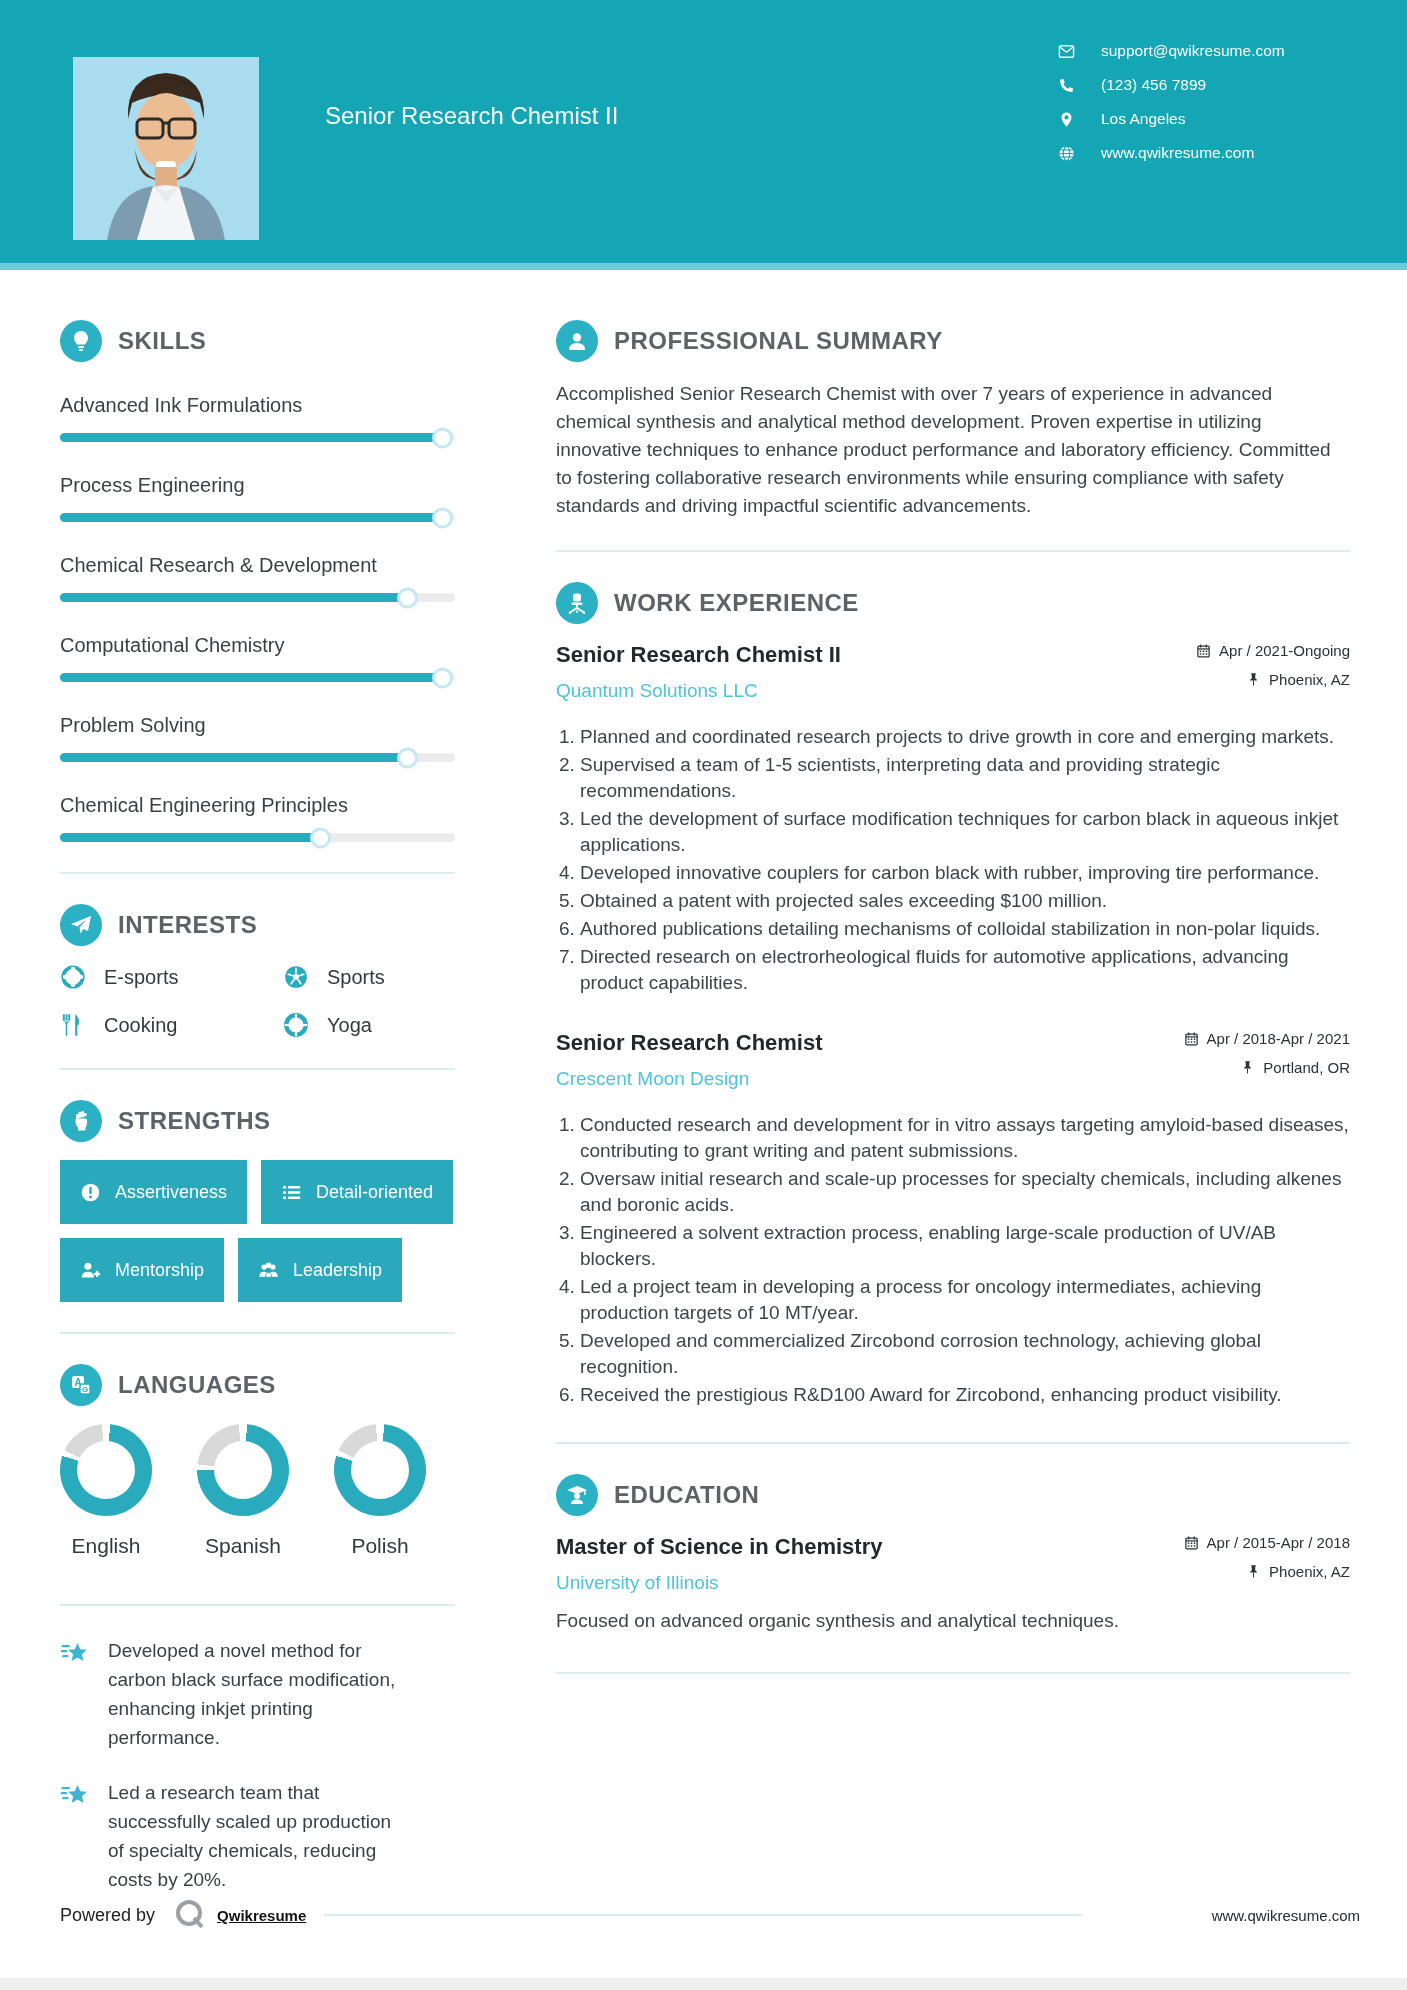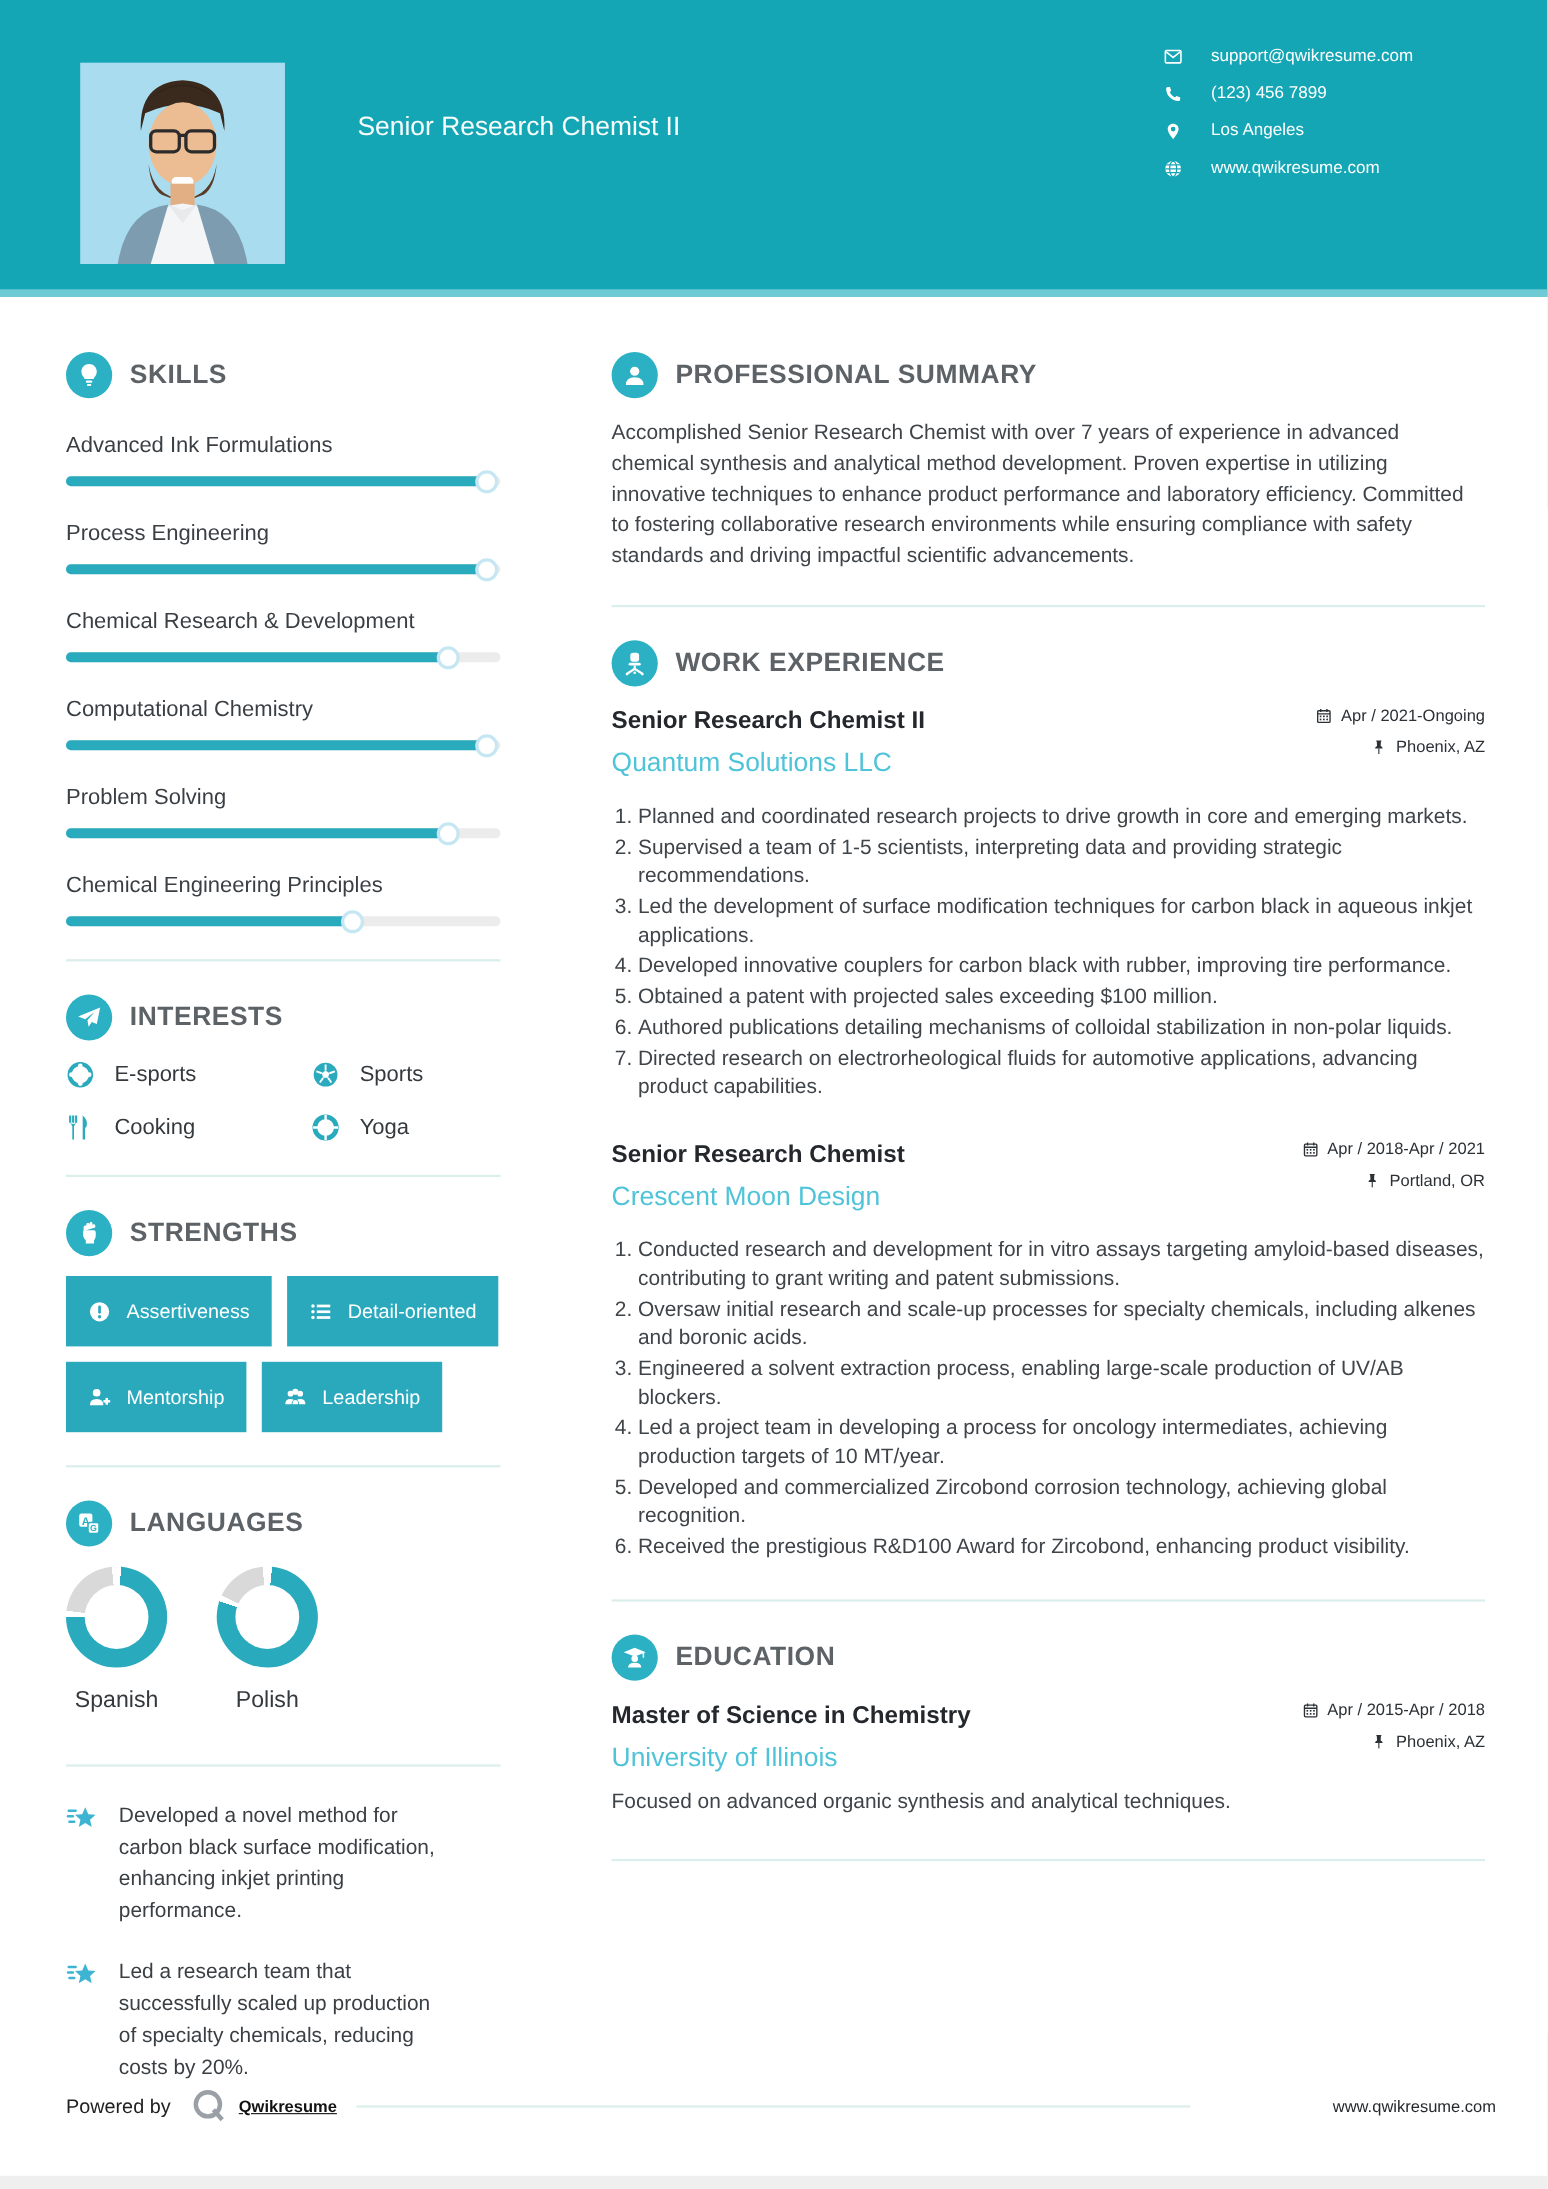--- a/index.html
+++ b/index.html
@@ -72,21 +72,21 @@
   .lang-label{margin-top:18px;font-size:21px;color:#34393e;}
   
   .ach{display:flex;margin-bottom:26px;}
   .ach svg{width:30px;height:30px;flex:0 0 auto;margin-top:2px;}
   .ach-text{margin-left:18px;font-size:19px;line-height:29px;color:#3a3f44;width:300px;}
   
   .summary-text{font-size:19px;line-height:28px;color:#3f4449;}
   .job{margin-bottom:34px;}
   .job-head{display:flex;justify-content:space-between;}
   .job-title{font-size:22px;font-weight:bold;color:#24282c;}
-  .job-company{font-size:24px;color:#4fc3d8;margin-top:12px;}
+  .job-company{font-size:19px;color:#4fc3d8;margin-top:12px;}
   .job-meta{text-align:right;flex:0 0 260px;}
   .meta-row{display:flex;justify-content:flex-end;align-items:center;margin-bottom:12px;}
   .meta-row svg{width:15px;height:15px;margin-right:8px;}
   .meta-text{font-size:15px;color:#2c3136;}
   ol.bullets{margin:22px 0 0 0;padding-left:24px;}
   ol.bullets li{font-size:19px;line-height:26px;color:#3f4449;margin-bottom:2px;}
   .edu-desc{font-size:19px;color:#3f4449;margin-top:16px;}
   
   .footer{
     position:absolute;left:60px;right:47px;top:1895px;height:40px;
@@ -337,20 +337,24 @@
               <rect x="3" y="3" width="12" height="12" rx="2" fill="#fff"></rect>
               <text x="9" y="13" text-anchor="middle" font-size="10" font-family="Liberation Sans,sans-serif" fill="#2bb0c4" font-weight="bold">A</text>
               <rect x="11" y="11" width="10" height="10" rx="2" fill="#fff" stroke="#2bb0c4" stroke-width="1.4"></rect>
               <text x="16" y="19" text-anchor="middle" font-size="8" font-family="Liberation Sans,sans-serif" fill="#2bb0c4" font-weight="bold">G</text>
             </svg>
         </span>
         <span class="sec-title">LANGUAGES</span>
       </div>
       <div class="langs">
         <div class="lang">
+          <div class="donut" style="background: conic-gradient(rgb(255, 255, 255) 0%, rgb(255, 255, 255) 1.5%, rgb(42, 170, 189) 1.5%, rgb(42, 170, 189) 80%, rgb(255, 255, 255) 80%, rgb(255, 255, 255) 82%, rgb(217, 217, 217) 82%, rgb(217, 217, 217) 98.5%, rgb(255, 255, 255) 98.5%, rgb(255, 255, 255) 100%);"></div>
+          <div class="lang-label">English</div>
+        </div>
+        <div class="lang">
           <div class="donut" style="background: conic-gradient(rgb(255, 255, 255) 0%, rgb(255, 255, 255) 1.5%, rgb(42, 170, 189) 1.5%, rgb(42, 170, 189) 75%, rgb(255, 255, 255) 75%, rgb(255, 255, 255) 77%, rgb(217, 217, 217) 77%, rgb(217, 217, 217) 98.5%, rgb(255, 255, 255) 98.5%, rgb(255, 255, 255) 100%);"></div>
           <div class="lang-label">Spanish</div>
         </div>
         <div class="lang">
           <div class="donut" style="background: conic-gradient(rgb(255, 255, 255) 0%, rgb(255, 255, 255) 1.5%, rgb(42, 170, 189) 1.5%, rgb(42, 170, 189) 80%, rgb(255, 255, 255) 80%, rgb(255, 255, 255) 82%, rgb(217, 217, 217) 82%, rgb(217, 217, 217) 98.5%, rgb(255, 255, 255) 98.5%, rgb(255, 255, 255) 100%);"></div>
           <div class="lang-label">Polish</div>
         </div>
       </div>
 
       <hr class="divider" style="margin-top:46px;">

